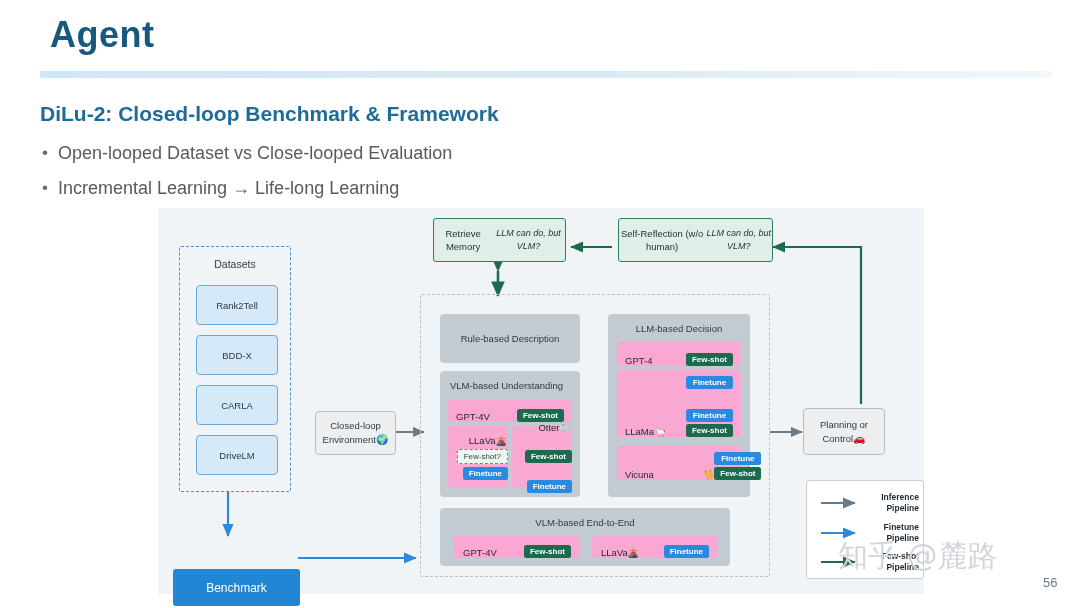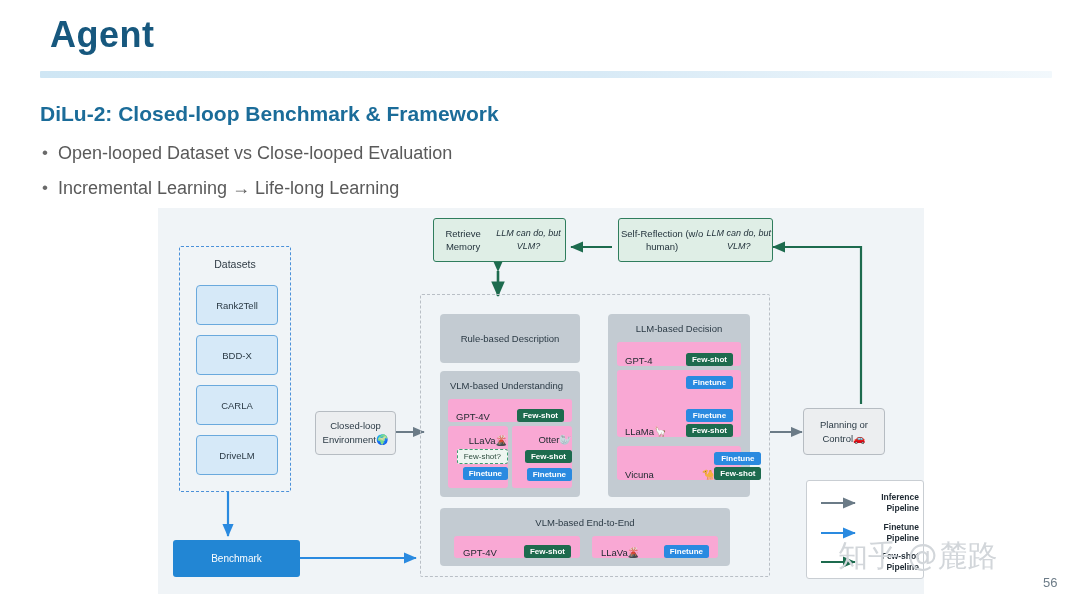--- a/index.html
+++ b/index.html
@@ -53,21 +53,21 @@
   
   .ds-box{
     background:#d6e9f8;border:1.2px solid #6aa9dd;border-radius:4px;
     display:flex;align-items:center;justify-content:center;
     font-size:9.5px;color:#2b3a45;
   }
 
   .benchmark{
     background:#2286d4;border-radius:3px;
     display:flex;align-items:center;justify-content:center;
-    color:#ffffff;font-size:10px;
+    color:#ffffff;font-size:12px;margin-top:29px;
   }
 
   .plain-box{
     background:#eceef0;border:1.1px solid #b6bcc2;border-radius:4px;
     display:flex;flex-direction:column;align-items:center;justify-content:center;
     font-size:9.5px;color:#2b3a45;line-height:14px;text-align:center;
   }
 
   .green-box{
     background:#dfeee6;border:1.2px solid #2f7d5d;border-radius:3px;
@@ -241,21 +241,21 @@
 
     <div class="card" style="left:8px;top:55px;width:60px;height:62px;flex-direction:column;justify-content:center;gap:3px;">
       <div style="display:flex;align-items:center;">
         <span class="mname">LLaVa</span>
         <span class="emoji">🌋</span>
       </div>
       <span class="badge fewq">Few-shot?</span>
       <span class="badge fine">Finetune</span>
     </div>
 
-    <div class="card" style="left:72px;top:55px;width:60px;height:62px;flex-direction:column;justify-content:center;gap:5px;">
+    <div class="card" style="left:72px;top:55px;width:60px;height:62px;flex-direction:column;justify-content:center;gap:17px;">
       <div style="display:flex;align-items:center;">
         <span class="mname">Otter</span>
         <span class="emoji">🦭</span>
       </div>
       <span class="badge few">Few-shot</span>
       <span class="badge fine">Finetune</span>
     </div>
   </div>
 
   <div class="fg panel" style="left:450px;top:106px;width:142px;height:183px;">

